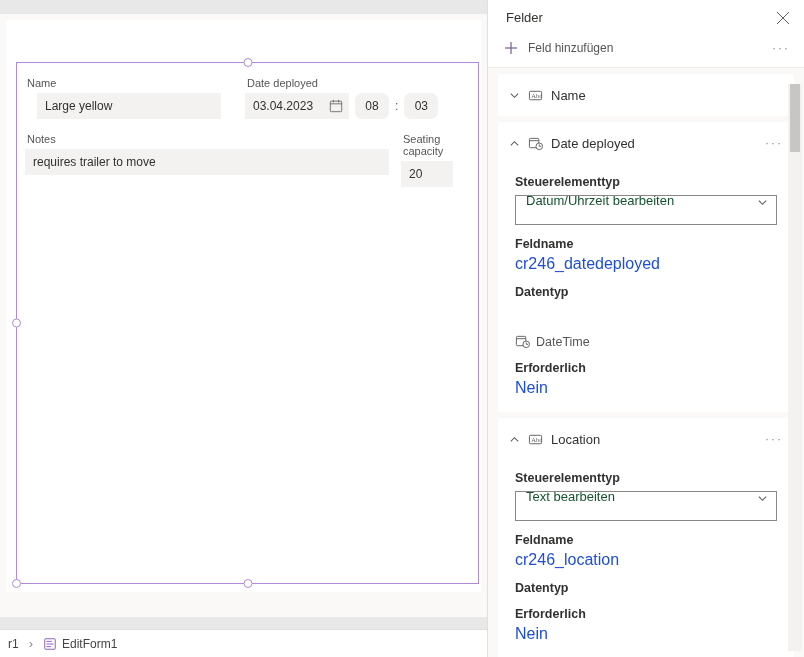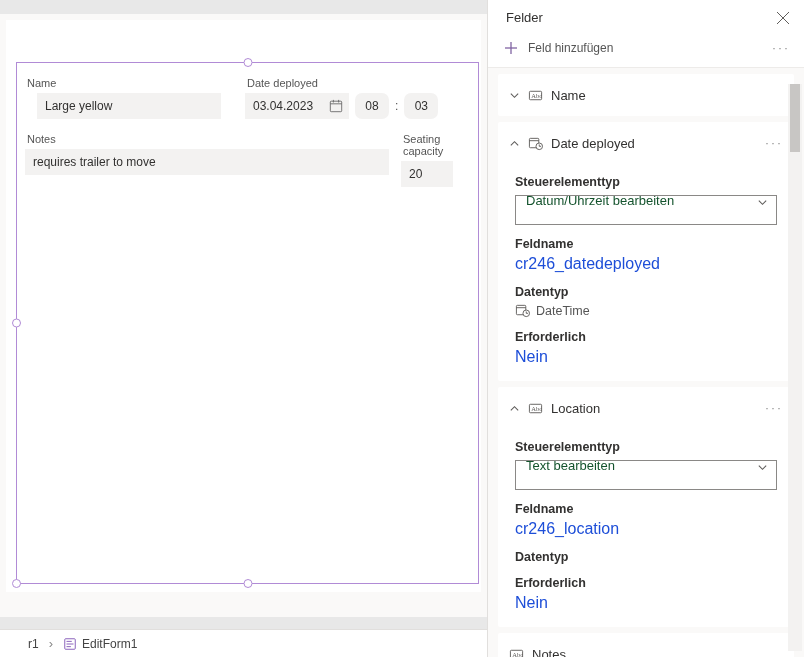--- a/index.html
+++ b/index.html
@@ -61,21 +61,21 @@
   .name-input { width: 184px; margin-left: 12px; }
   .seat-input { width: 52px; }
   
   .bottom-bar {
     position: absolute; bottom: 10px; left: 0; right: 0; height: 30px;
     background: #e8e8e8;
   }
   .breadcrumb {
     position: absolute; bottom: 0; left: 0; right: 0; height: 28px;
     background: #fff; border-top: 1px solid #e1dfdd;
-    display: flex; align-items: center; padding: 0 24px; gap: 6px;
+    display: flex; align-items: center; padding: 0 4px; gap: 6px;
     font-size: 12px; color: #444;
   }
   .bc-item { display: flex; align-items: center; gap: 5px; padding: 2px 4px; }
   .bc-sep { color: #888; font-size: 13px; }
   .form-icon { width: 14px; height: 14px; color: #7b4fb3; }
 
   
   .pane {
     flex: 1; height: 100%; background: #fff;
     border-left: 1px solid #e1dfdd;
@@ -110,21 +110,21 @@
     height: 40px; padding: 0 10px; gap: 8px;
     cursor: pointer;
   }
   .chev { width: 11px; height: 11px; color: #605e5c; flex-shrink:0;}
   .type-icon { width: 15px; height: 15px; color: #605e5c; flex-shrink:0;}
   .card-title { font-size: 13px; color: #323130; flex: 1; }
   .card-more { color: #888; letter-spacing: 2px; font-size: 12px; }
   .card-body { padding: 4px 16px 14px 16px; display: flex; flex-direction: column; gap: 4px;}
   .prop-label { font-size: 12.5px; font-weight: 600; color: #323130; margin-top: 8px;}
   .prop-value { font-size: 16px; color: #1d4ed8; }
-  .prop-value-row { display: flex; align-items: center; gap: 6px; font-size: 12.5px; color: #555;}
+  .prop-value-row { display: flex; align-items: center; gap: 6px; font-size: 12.5px; color: #555; margin-top: 31px;}
   .dropdown {
     display: flex; align-items: flex-end; justify-content: space-between;
     height: 30px; border: 1px solid #8a8886;
     padding: 0 8px 16px 10px; font-size: 13px; color: #14532d;
     background: #fff; cursor: pointer; margin-top: 2px;
   }
   .dd-chev { width: 11px; height: 11px; color: #605e5c; }
   svg { display: block; }
   
   .scrollbar-track {

